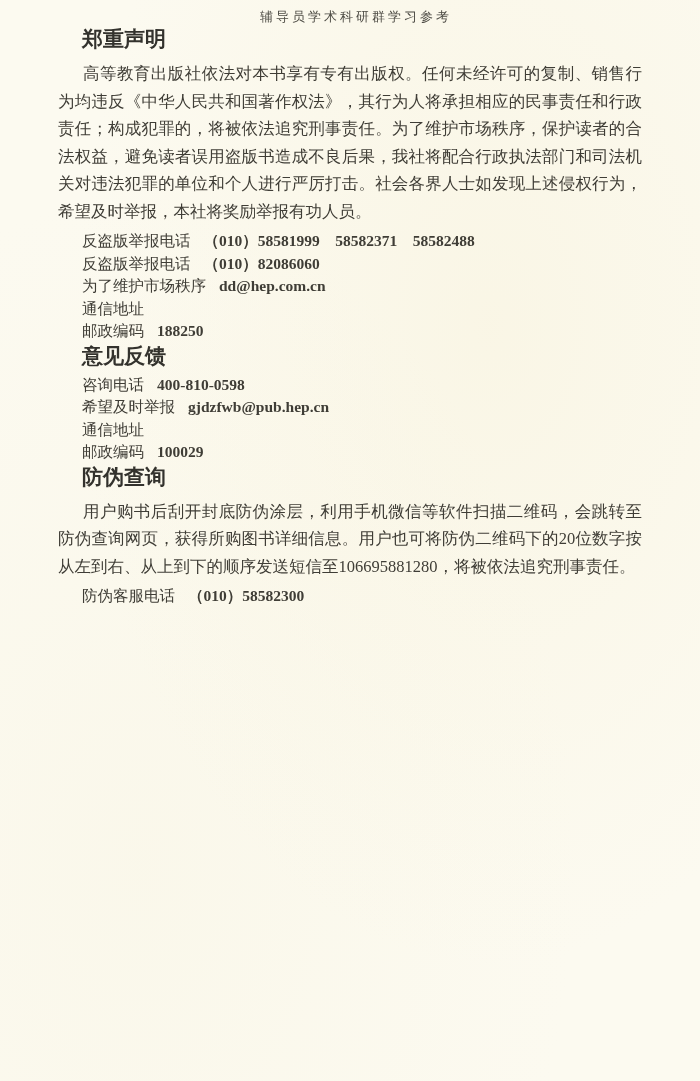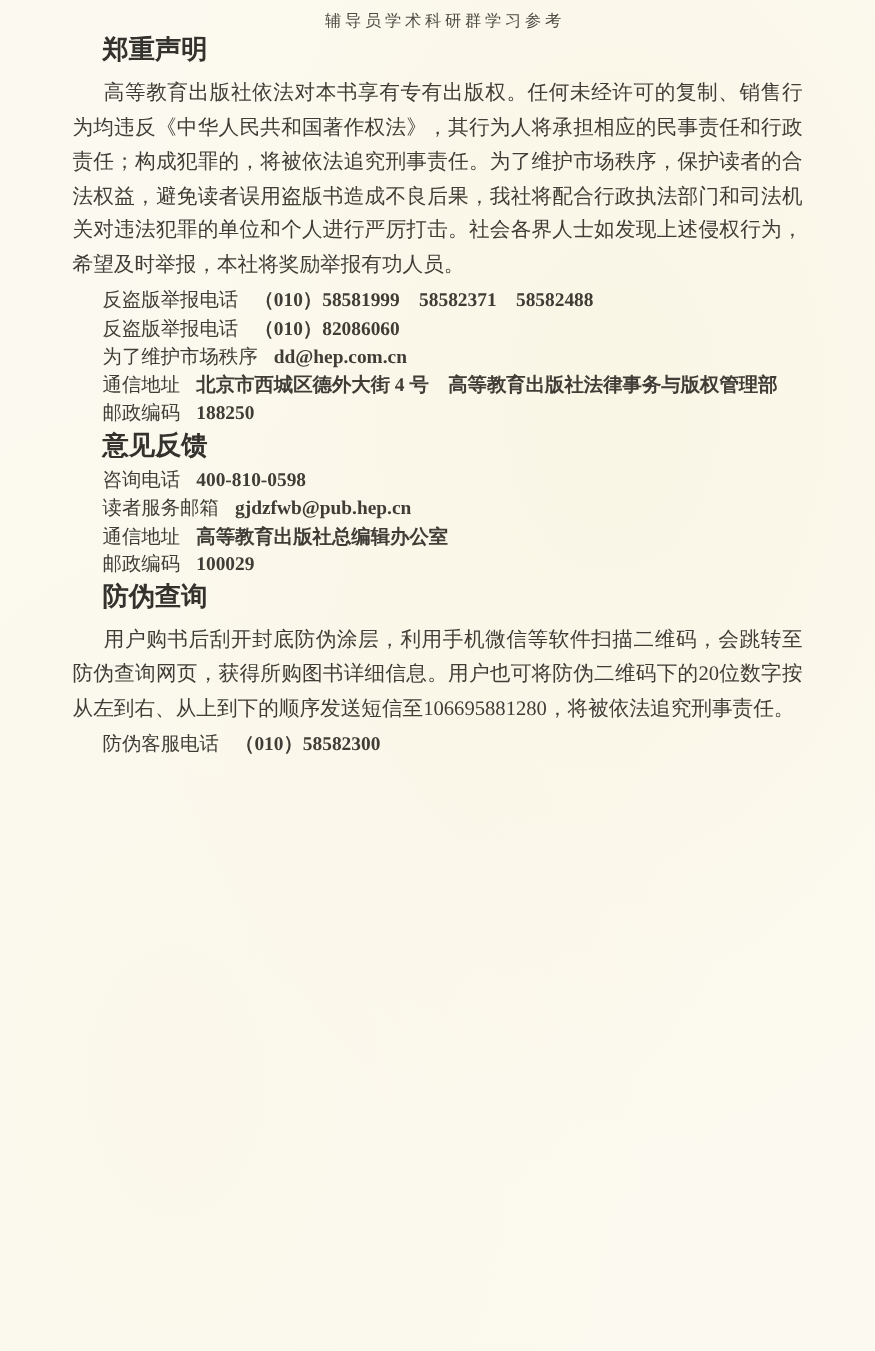--- a/index.html
+++ b/index.html
@@ -69,44 +69,42 @@
         <div class="row">
           <span class="lbl">反盗版举报电话</span>
           <span class="val">（010）82086060</span>
         </div>
         <div class="row">
           <span class="lbl">为了维护市场秩序</span>
           <span class="val">dd@hep.com.cn</span>
         </div>
         <div class="row">
           <span class="lbl">通信地址</span>
-          <span class="val">北京市西城区德外大街 4 号　高等教育出版社法律事务与版权管理部</span>
         </div>
         <div class="row">
           <span class="lbl">邮政编码</span>
           <span class="val">188250</span>
         </div>
       </div>
     </section>
 
     <section>
       <h2 class="sec-heading heading-2">意见反馈</h2>
       <div class="rows">
         <div class="row">
           <span class="lbl">咨询电话</span>
           <span class="val">400-810-0598</span>
         </div>
         <div class="row">
-          <span class="lbl">读者服务邮箱</span>
+          <span class="lbl">希望及时举报</span>
           <span class="val">gjdzfwb@pub.hep.cn</span>
         </div>
         <div class="row">
           <span class="lbl">通信地址</span>
           <span class="val">
-            <div>高等教育出版社总编辑办公室</div>
           </span>
         </div>
         <div class="row">
           <span class="lbl">邮政编码</span>
           <span class="val">100029</span>
         </div>
       </div>
     </section>
 
     <section>

